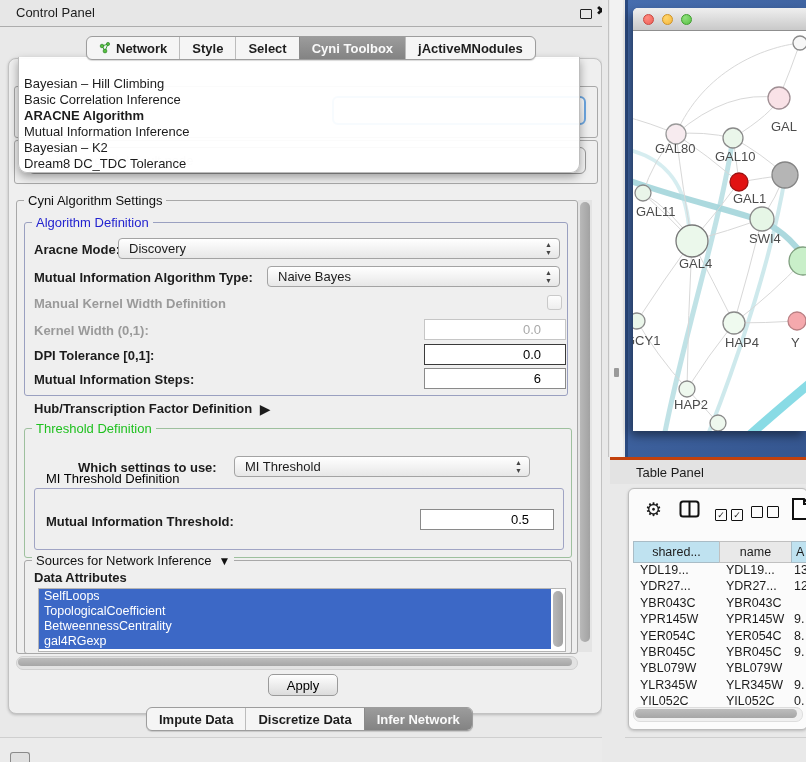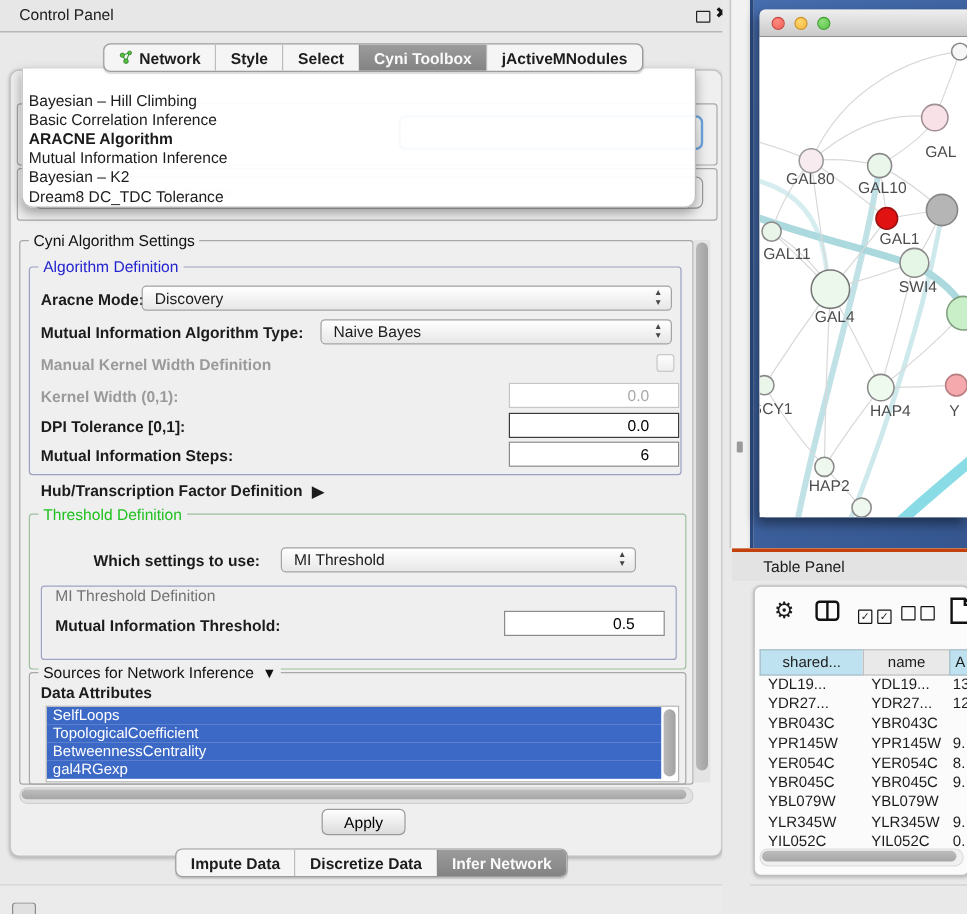--- a/index.html
+++ b/index.html
@@ -146,21 +146,21 @@
 <div class="a grp" style="left:24px;top:428px;width:546px;height:128px;border-color:#9ec09e"></div>
 <div class="a legend" style="left:32px;top:422px;color:#1fc11f">Threshold Definition</div>
 
 <div class="a lbl" style="left:78px;top:460px">Which settings to use:</div>
 <div class="a combo" style="left:234px;top:456px;width:296px">
   <span>MI Threshold</span>
   <span class="arrows">▲<br>▼</span>
 </div>
 
 <div class="a grp" style="left:34px;top:488px;width:528px;height:60px;border-color:#a0a4c4"></div>
-<div class="a legend" style="left:42px;top:490px;color:#737373">MI Threshold Definition</div>
+<div class="a legend" style="left:42px;top:472px;color:#000000">MI Threshold Definition</div>
 <div class="a lbl" style="left:46px;top:514px">Mutual Information Threshold:</div>
 <input class="a fld" style="left: 420px; top: 509px; width: 134px;" value="0.5">
 
 <div class="a grp" style="left:24px;top:560px;width:546px;height:92px"></div>
 <div class="a legend" style="left:32px;top:554px;color:#111">
   <span>Sources for Network Inference</span>
   <span style="font-size:12px">&nbsp;▼</span>
 </div>
 <div class="a lbl" style="left:34px;top:570px">Data Attributes</div>
 <div class="a listbox" style="left:38px;top:588px;width:526px;height:62px">

